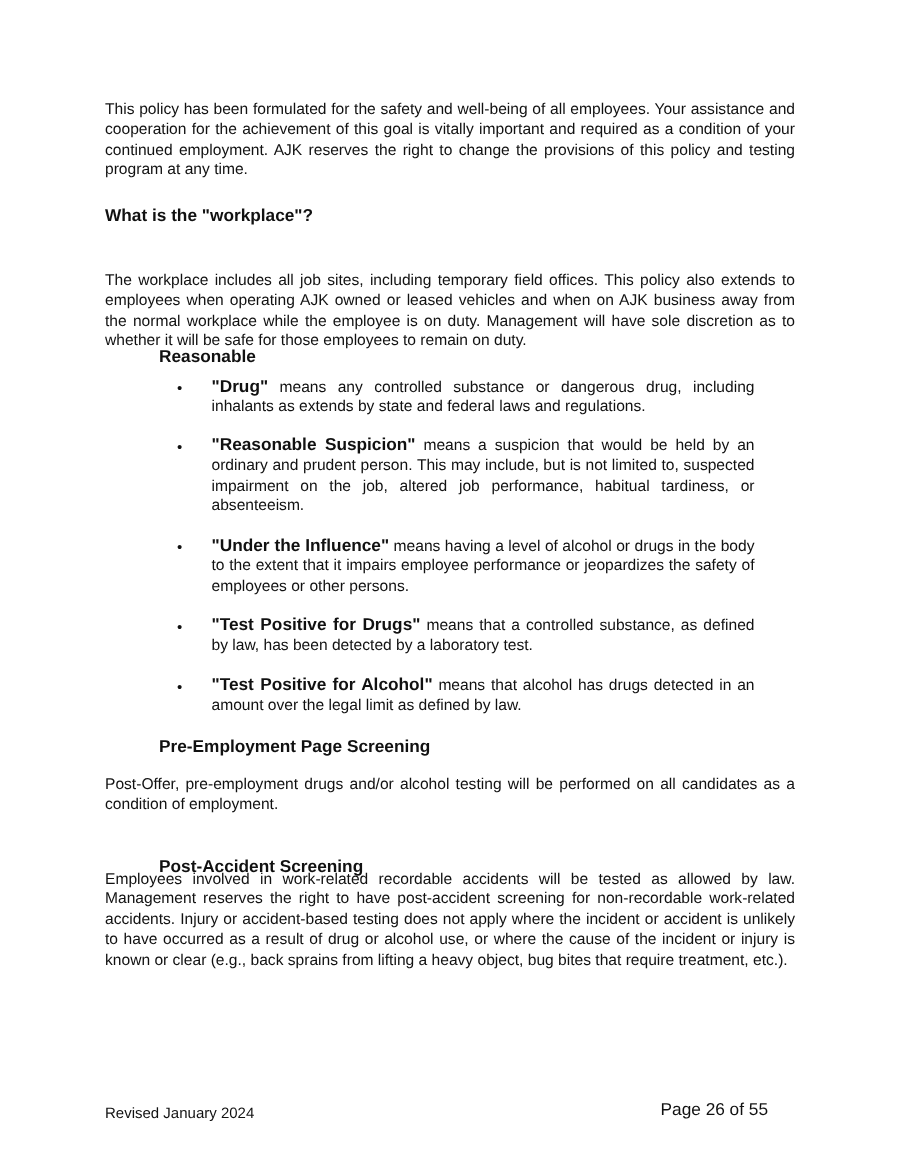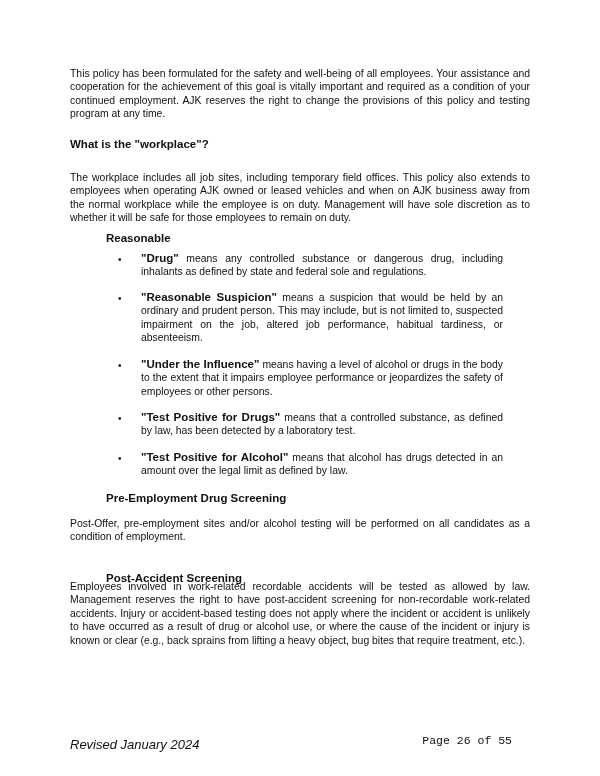--- a/index.html
+++ b/index.html
@@ -7,39 +7,39 @@
          font-family: "Liberation Sans", sans-serif; color: #111; }
   .page { position: absolute; left: 0; top: 0; width: 588px; height: 776px; }
   .p { position: absolute; left: 70px; width: 460px; font-size: 10.4px; line-height: 13.4px;
        text-align: justify; }
   .h { position: absolute; font-weight: bold; font-size: 11.5px; }
   .sub { left: 106px; }
   .bullet { position: absolute; left: 118px; font-size: 10px; }
   .def { position: absolute; left: 141px; width: 362px; font-size: 10.4px; line-height: 13.4px;
          text-align: justify; }
   .term { font-weight: bold; font-size: 11.5px; }
-  .footer-left { position: absolute; left: 70px; top: 737px; font-size: 13px; font-style: italic; }
-  .footer-right { position: absolute; right: 76px; top: 734px; font-size: 11.5px; font-family: Liberation Mono, monospace; }
+  .footer-left { position: absolute; left: 70px; top: 737px; font-size: 10px; }
+  .footer-right { position: absolute; right: 76px; top: 734px; font-size: 11.5px; }
 </style>
 </head>
 <body>
 
 <div class="page">
 
   <div class="p" style="top:67px">This policy has been formulated for the safety and well-being of all employees.  Your assistance and cooperation for the achievement of this goal is vitally important and required as a condition of your continued employment.  AJK reserves the right to change the provisions of this policy and testing program at any time.</div>
 
   <div class="h" style="left:70px; top:138px">What is the "workplace"?</div>
-  <div class="p" style="top:171px">The workplace includes all job sites, including temporary field offices.  This policy also extends to employees when operating AJK owned or leased vehicles and when on AJK business away from the normal workplace while the employee is on duty.  Management will have sole discretion as to whether it will be safe for those employees to remain on duty.</div>
+  <div class="p" style="top:181px">The workplace includes all job sites, including temporary field offices.  This policy also extends to employees when operating AJK owned or leased vehicles and when on AJK business away from the normal workplace while the employee is on duty.  Management will have sole discretion as to whether it will be safe for those employees to remain on duty.</div>
 
   <div class="h sub" style="top:232px">Reasonable</div>
 
   <div>
     <span class="bullet" style="top:254px">•</span>
     <div class="def" style="top:252px">
-      <span class="term">"Drug"</span><span> means any controlled substance or dangerous drug, including inhalants as defined by state and federal sole and regulations.</span>
+      <span class="term">"Drug"</span><span> means any controlled substance or dangerous drug, including inhalants as extends by state and federal laws and regulations.</span>
     </div>
 
     <span class="bullet" style="top:293px">•</span>
     <div class="def" style="top:291px">
       <span class="term">"Reasonable Suspicion"</span><span> means a suspicion that would be held by an ordinary and prudent person.  This may include, but is not limited to, suspected impairment on the job, altered job performance, habitual tardiness, or absenteeism.</span>
     </div>
 
     <span class="bullet" style="top:360px">•</span>
     <div class="def" style="top:358px">
       <span class="term">"Under the Influence"</span><span> means having a level of alcohol or drugs in the body to the extent that it impairs employee performance or jeopardizes the safety of employees or other persons.</span>
@@ -49,22 +49,22 @@
     <div class="def" style="top:411px">
       <span class="term">"Test Positive for Drugs"</span><span> means that a controlled substance, as defined by law, has been detected by a laboratory test.</span>
     </div>
 
     <span class="bullet" style="top:453px">•</span>
     <div class="def" style="top:451px">
       <span class="term">"Test Positive for Alcohol"</span><span> means that alcohol has drugs detected in an amount over the legal limit as defined by law.</span>
     </div>
   </div>
 
-  <div class="h sub" style="top:492px">Pre-Employment Drug Screening</div>
-  <div class="p" style="top:517px">Post-Offer, pre-employment sites and/or alcohol testing will be performed on all candidates as a condition of employment.</div>
+  <div class="h sub" style="top:492px">Pre-Employment Page Screening</div>
+  <div class="p" style="top:517px">Post-Offer, pre-employment drugs and/or alcohol testing will be performed on all candidates as a condition of employment.</div>
 
   <div class="h sub" style="top:572px">Post-Accident Screening</div>
   <div class="p" style="top:580px">Employees involved in work-related recordable accidents will be tested as allowed by law. Management reserves the right to have post-accident screening for non-recordable work-related accidents.  Injury or accident-based testing does not apply where the incident or accident is unlikely to have occurred as a result of drug or alcohol use, or where the cause of the incident or injury is known or clear (e.g., back sprains from lifting a heavy object, bug bites that require treatment, etc.).</div>
 
 
   <div class="footer-left">Revised January 2024</div>
   <div class="footer-right">Page 26 of 55</div>
 </div>
 
 </body></html>

